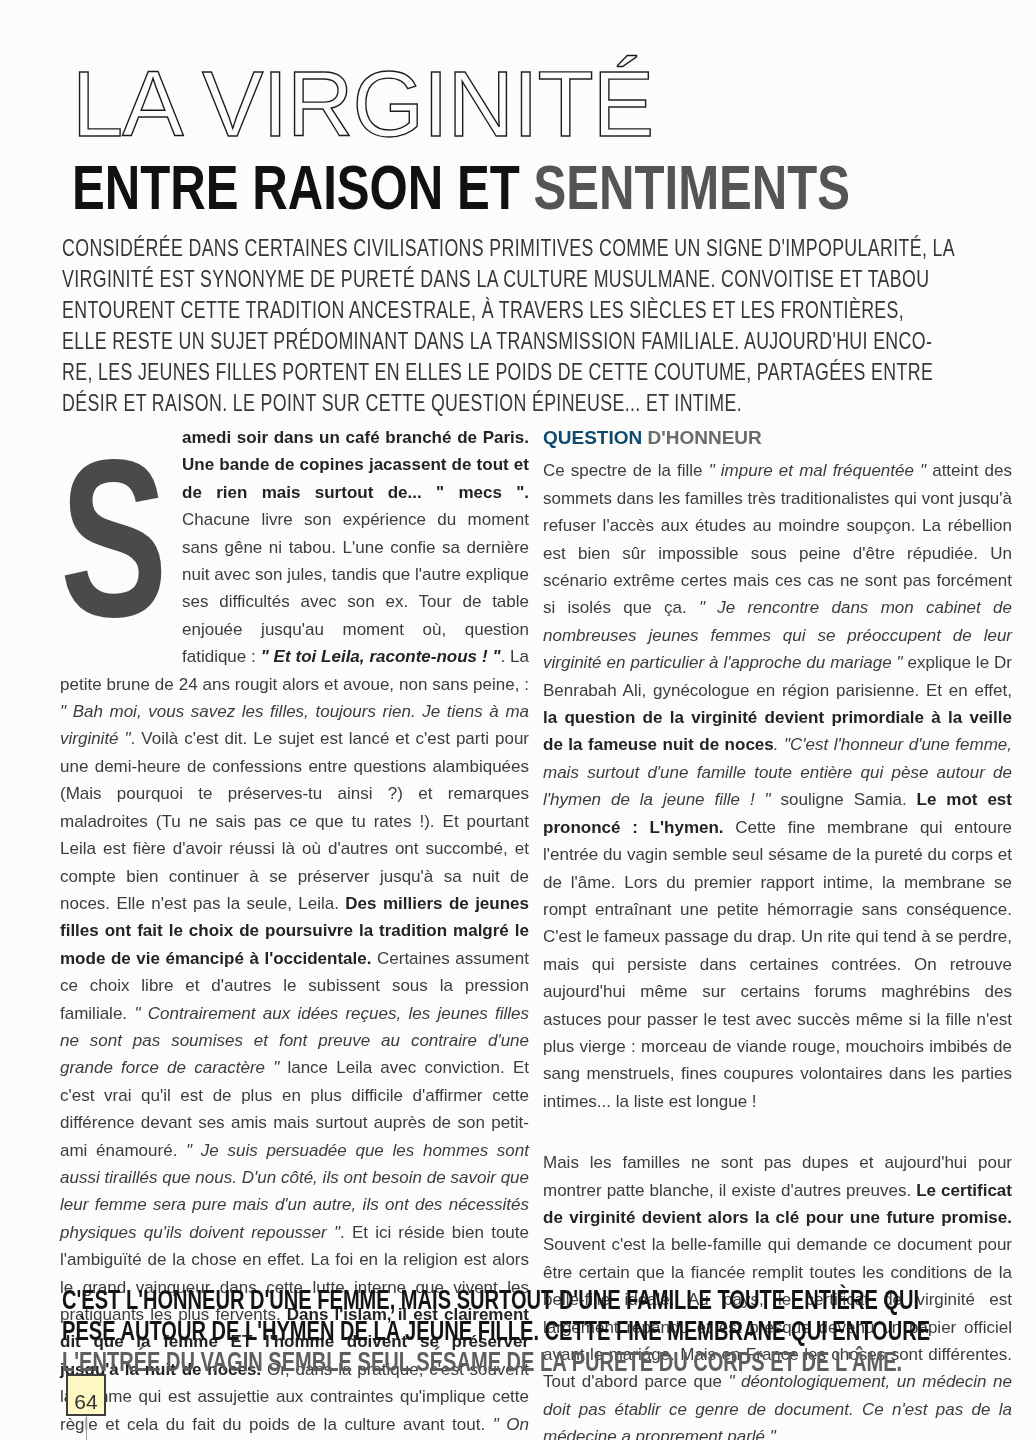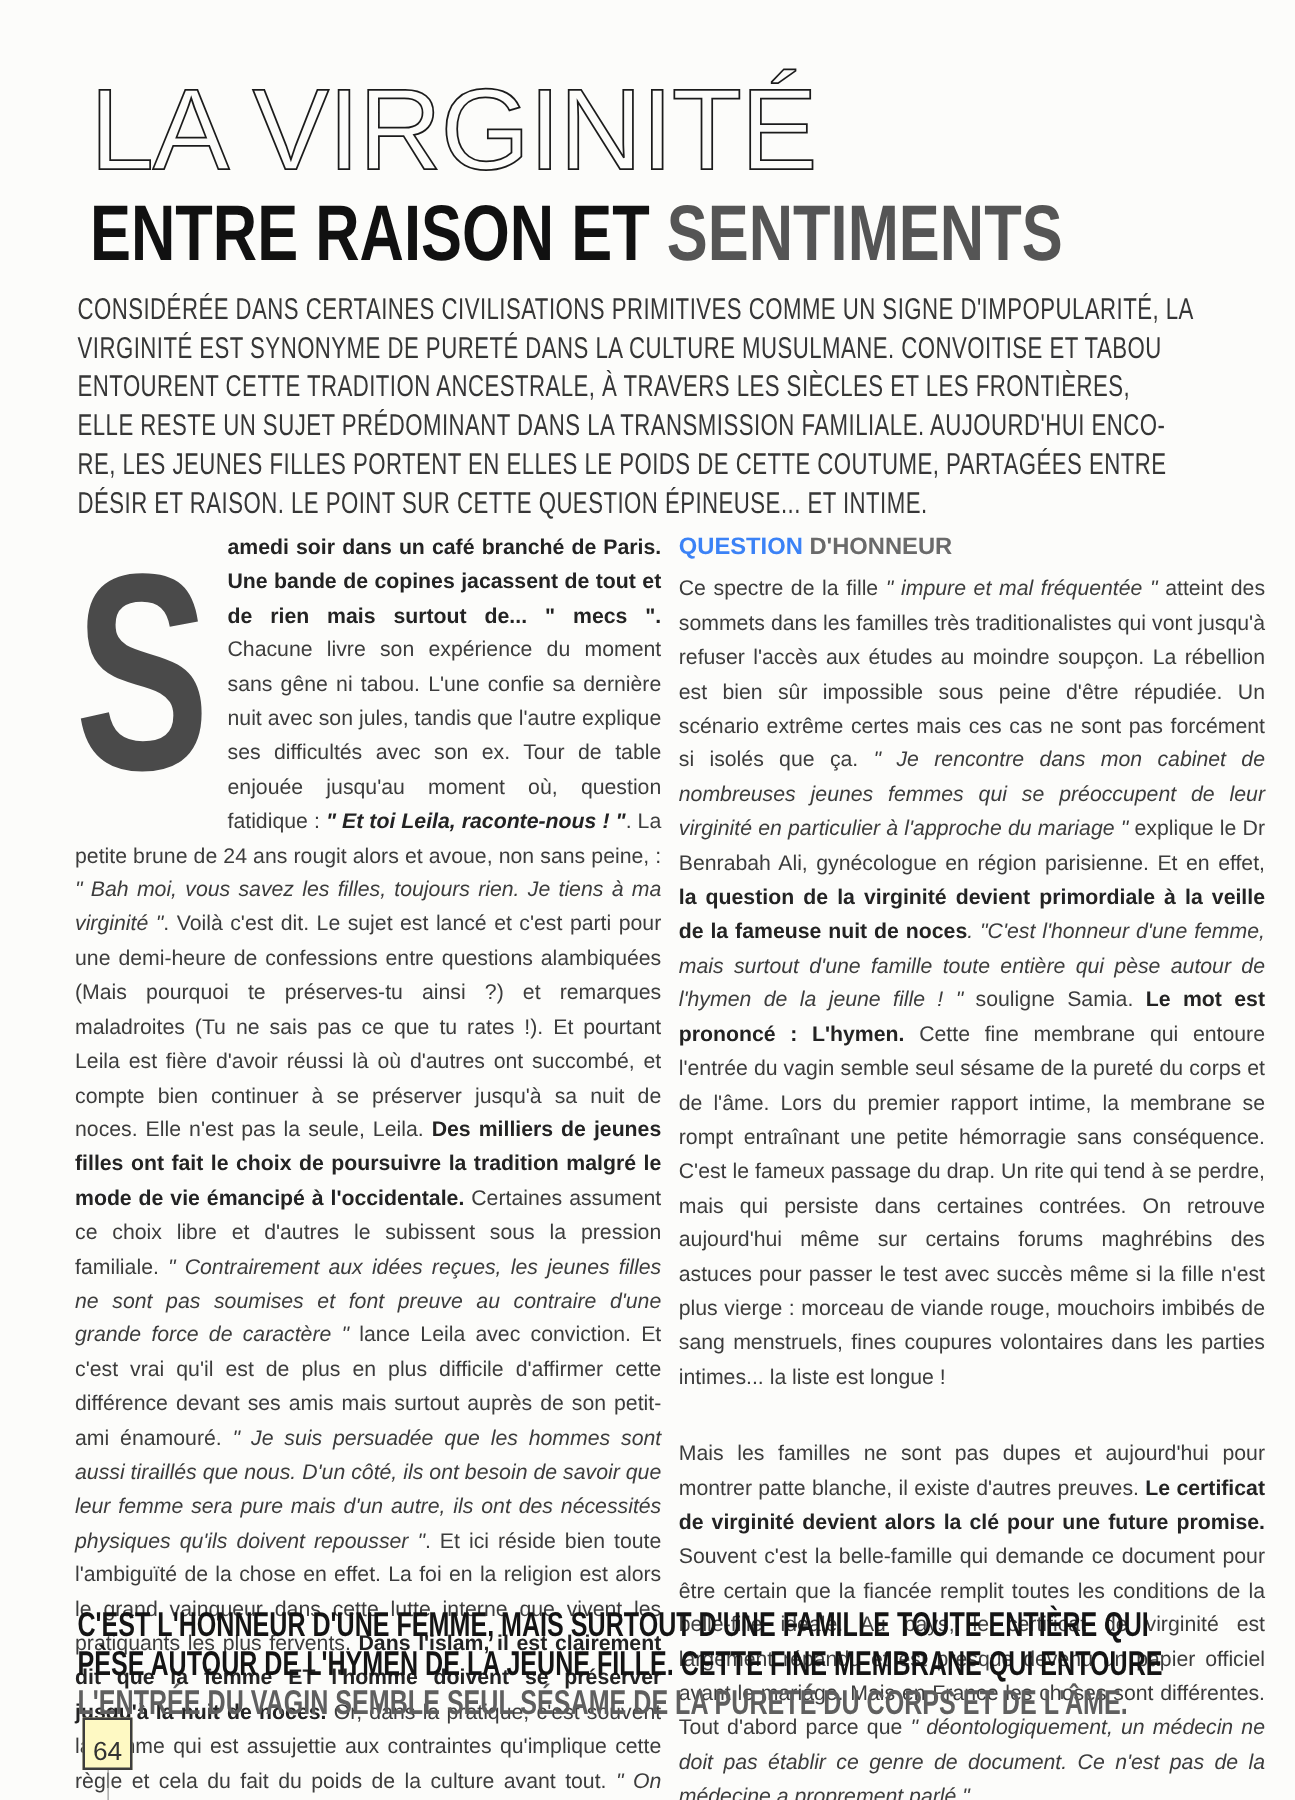--- a/index.html
+++ b/index.html
@@ -33,21 +33,21 @@
   .dropcap-glyph{
     display:block;font-size:224px;line-height:188px;font-weight:700;color:#4a4a4a;
     transform:scaleX(0.72);transform-origin:0 0;
   }
   .body-par{margin:0;}
   .r-n{font-weight:400;font-style:normal;}
   .r-b{font-weight:700;color:#232323;}
   .r-i{font-style:italic;}
   .r-bi{font-weight:700;font-style:italic;color:#232323;}
   .section-heading{font-size:19px;font-weight:700;margin:0 0 6px 0;letter-spacing:0;text-align:left;}
-  .sh-black{color:#3b82f6;}
+  .sh-black{color:#0c4a6e;}
   .sh-gray{color:#6a6a6a;margin-top:29px;}
   .section + .section{margin-top:34px;}
   
   .pullquote{position:absolute;left:62px;top:1284px;}
   .pq-line{
     font-size:27.5px;line-height:31px;font-weight:700;white-space:nowrap;
     transform:scaleX(0.73);transform-origin:0 0;letter-spacing:0;
   }
   .pq-black{color:#141414;}
   .pq-gray{color:#5f5f5f;}

